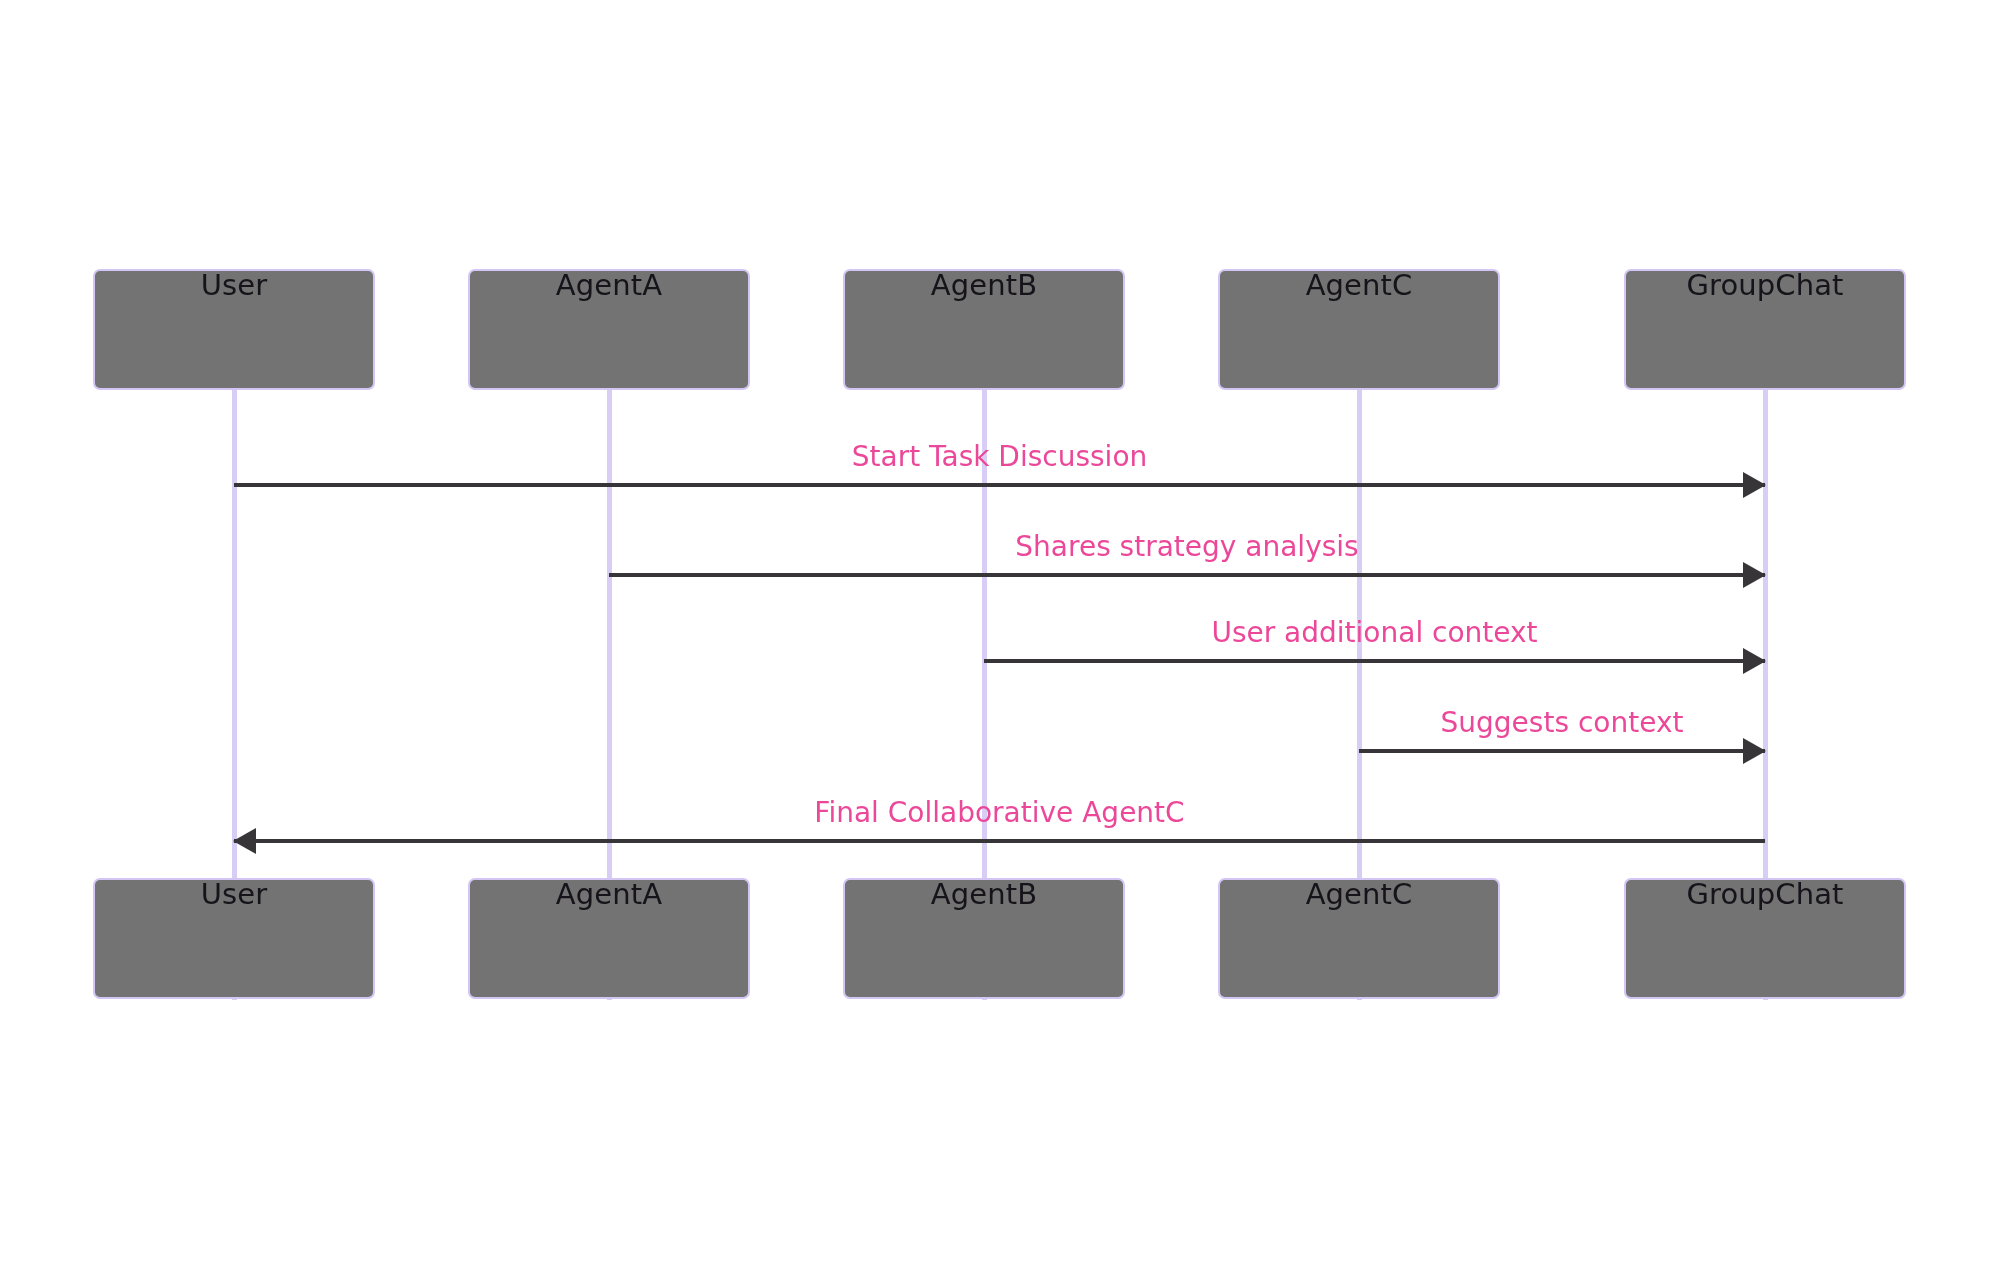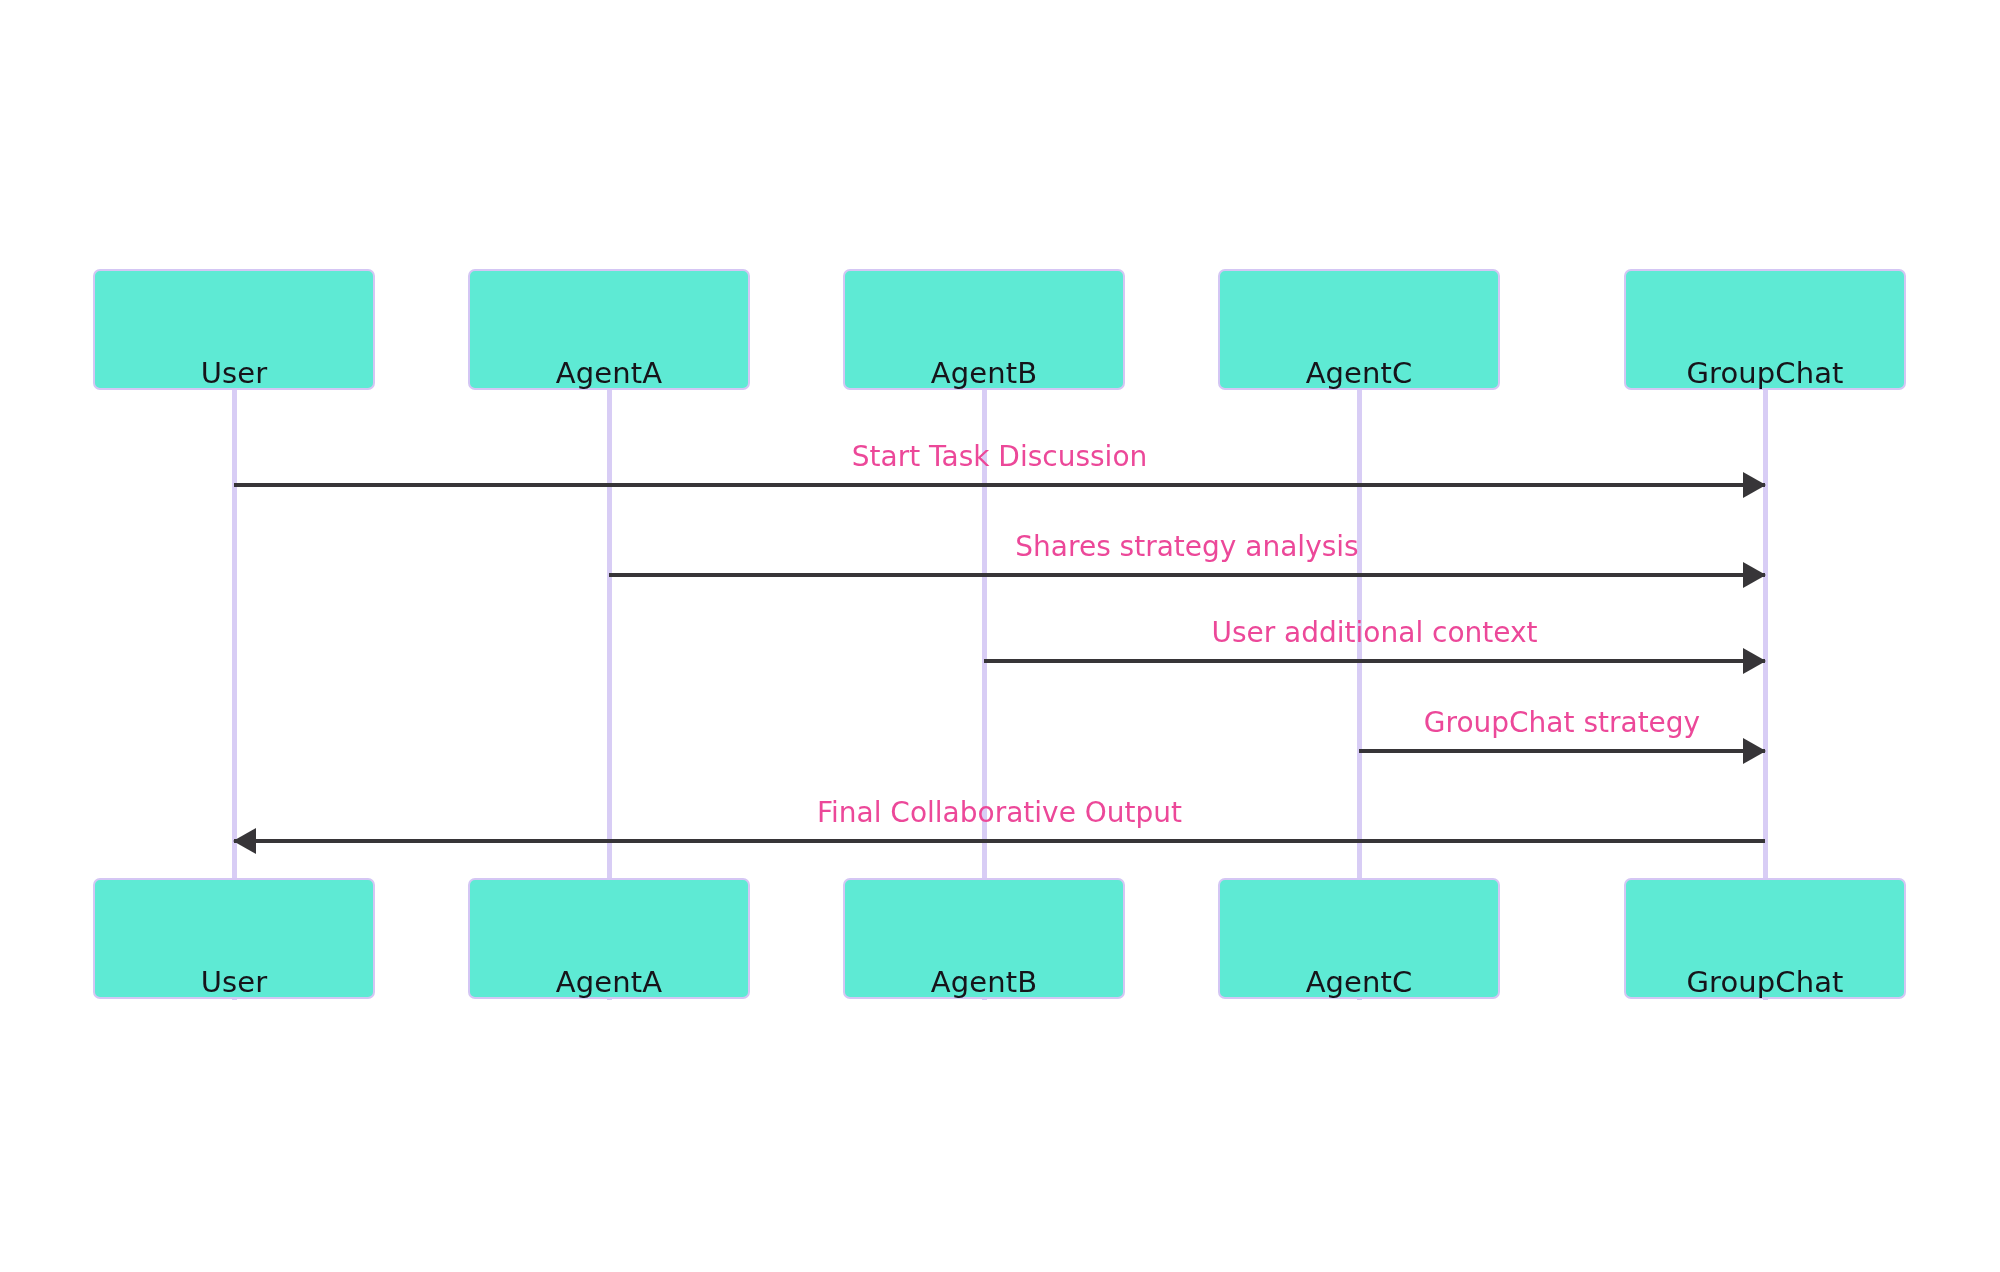--- a/index.html
+++ b/index.html
@@ -23,23 +23,23 @@
     position: absolute;
     width: 5px;
     background: #d8cdf5;
   }
   .actor-box {
     position: absolute;
     box-sizing: border-box;
     height: 121px;
     border: 2px solid #d4c6f4;
     border-radius: 7px;
-    background: #5eead4;
+    background: #737373;
     display: flex;
-    align-items: flex-end;
+    align-items: flex-start;
     justify-content: center;
   }
   .actor-label {
     font-size: 29px;
     color: #16141a;
     line-height: 1;
     letter-spacing: 0.1px;
     white-space: nowrap;
   }
   .message {
@@ -123,27 +123,27 @@
     <span class="msg-head right"></span>
   </div>
 
   <div class="message" style="left:984px; top:661px; width:781px;">
     <span class="msg-label">User additional context</span>
     <span class="msg-line"></span>
     <span class="msg-head right"></span>
   </div>
 
   <div class="message" style="left:1359px; top:751px; width:406px;">
-    <span class="msg-label">GroupChat strategy</span>
+    <span class="msg-label">Suggests context</span>
     <span class="msg-line"></span>
     <span class="msg-head right"></span>
   </div>
 
   <div class="message" style="left:234px; top:841px; width:1531px;">
-    <span class="msg-label">Final Collaborative Output</span>
+    <span class="msg-label">Final Collaborative AgentC</span>
     <span class="msg-line"></span>
     <span class="msg-head left"></span>
   </div>
 
   <div class="actor-box" style="left:93px; top:878px; width:282px;">
     <span class="actor-label">User</span>
   </div>
   <div class="actor-box" style="left:468px; top:878px; width:282px;">
     <span class="actor-label">AgentA</span>
   </div>

